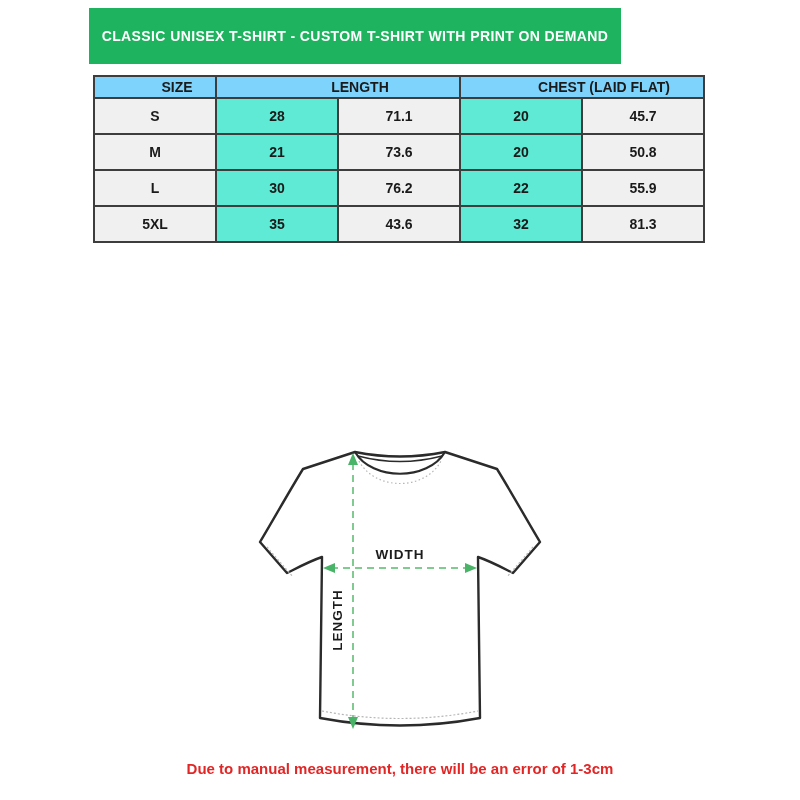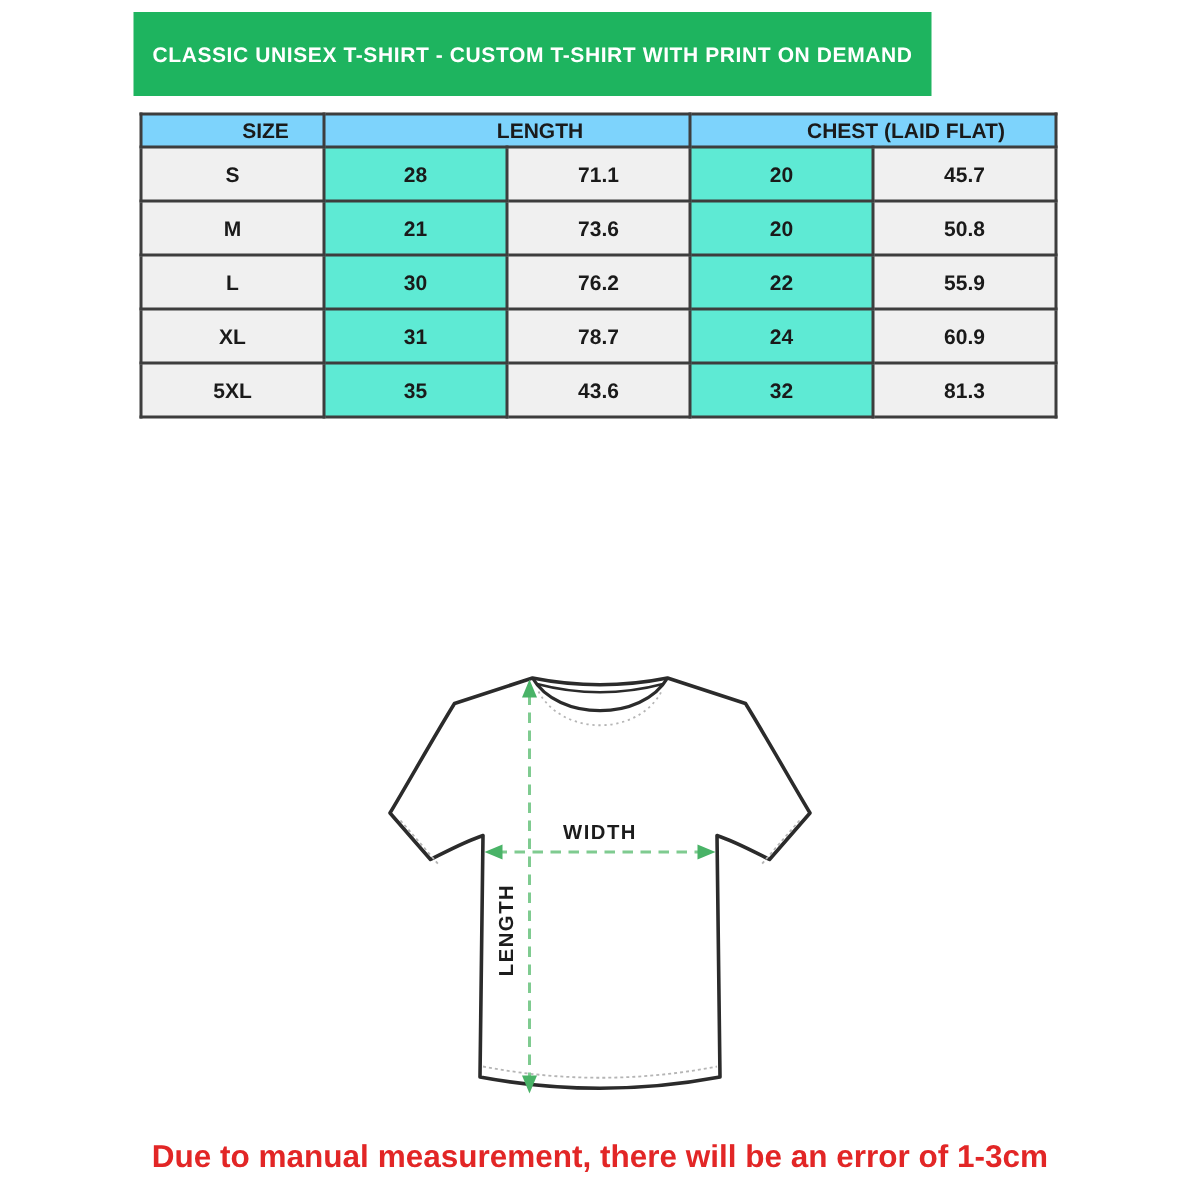--- a/index.html
+++ b/index.html
@@ -49,21 +49,21 @@
   .diagram {
     position: absolute;
     left: 240px; top: 440px;
     width: 320px; height: 310px;
   }
   .note {
     position: absolute;
     left: 0; top: 760px;
     width: 800px;
     text-align: center;
-    font-size: 21px;
+    font-size: 15px;
     font-weight: bold;
     color: #e22626;
   }
 </style>
 </head>
 <body>
 
 <div class="page">
 
   <div class="banner">
@@ -99,27 +99,20 @@
           <td class="shade">73.6</td>
           <td class="plain">20</td>
           <td class="shade">50.8</td>
         </tr>
         <tr>
           <td class="shade">L</td>
           <td class="plain">30</td>
           <td class="shade">76.2</td>
           <td class="plain">22</td>
           <td class="shade">55.9</td>
-        </tr>
-        <tr>
-          <td class="shade">XL</td>
-          <td class="plain">31</td>
-          <td class="shade">78.7</td>
-          <td class="plain">24</td>
-          <td class="shade">60.9</td>
         </tr>
         <tr>
           <td class="shade">5XL</td>
           <td class="plain">35</td>
           <td class="shade">43.6</td>
           <td class="plain">32</td>
           <td class="shade">81.3</td>
         </tr>
       </tbody>
   </table>

